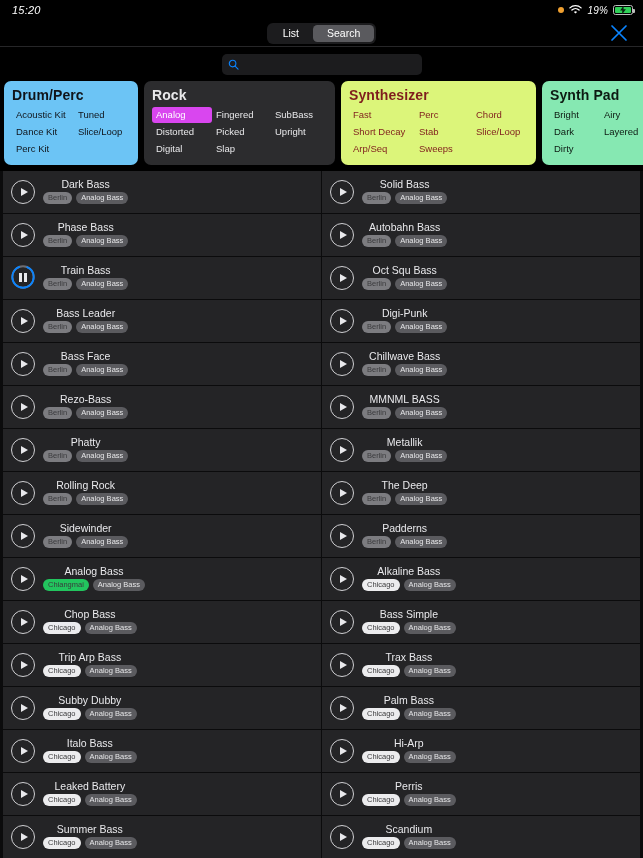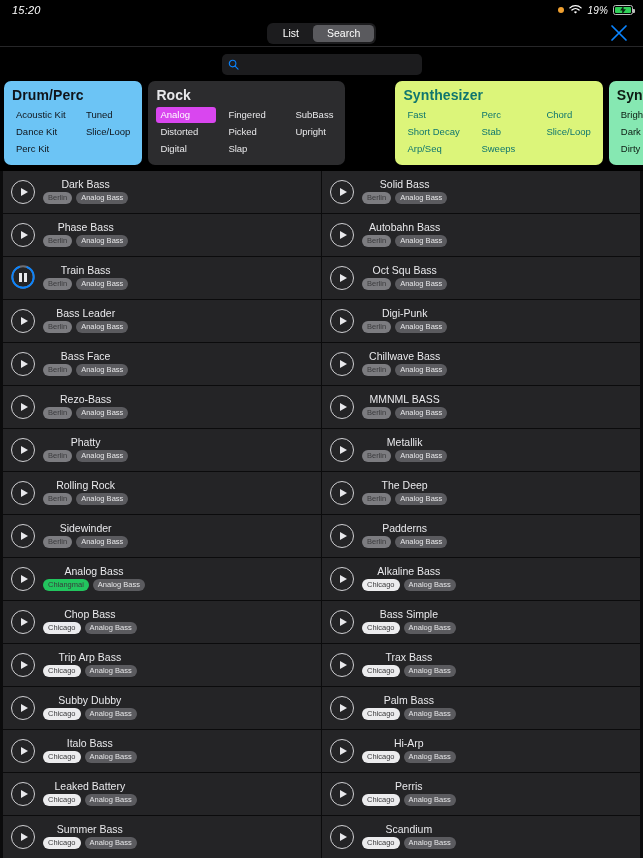--- a/index.html
+++ b/index.html
@@ -74,30 +74,30 @@
   .cats {
     display: flex; gap: 6px; padding: 0 4px 6px 4px; align-items: flex-start;
   }
   .cat {
     border-radius: 7px; padding: 6px 8px 8px 8px; min-height: 72px;
   }
   .cat-title {
     font-size: 14px; font-weight: bold; margin-bottom: 4px;
     letter-spacing: .1px;
   }
-  .cat-grid { display: grid; gap: 1px 8px; }
+  .cat-grid { display: grid; gap: 1px 0; }
   .cat-opt {
     font-size: 9.5px; padding: 2px 4px; border-radius: 3px;
     line-height: 1.25; white-space: nowrap;
   }
   .cat-opt.sel { background: #d946ef; color: #fff; }
 
   .cat.c-drum  { background: #6cc4f5; color: #10141a; flex: 0 0 134px; }
   .cat.c-bass  { background: #2c2c2e; color: #e8e8ea; flex: 0 0 191px; }
-  .cat.c-synth { background: #dcf57a; color: #0f766e; flex: 0 0 195px; margin-left: 44px; }
+  .cat.c-synth { background: #dcf57a; color: #7f1d1d; flex: 0 0 195px; }
   .cat.c-pad   { background: #86e8b2; color: #0d1a12; flex: 1 1 auto; }
 
   .c-drum  .cat-grid { grid-template-columns: 62px 1fr; }
   .c-bass  .cat-grid { grid-template-columns: 60px 59px 1fr; }
   .c-synth .cat-grid { grid-template-columns: 66px 57px 1fr; }
   .c-pad   .cat-grid { grid-template-columns: 50px 1fr; }
 
   
   .results {
     display: flex; gap: 1px; background:#0b0b0c;

